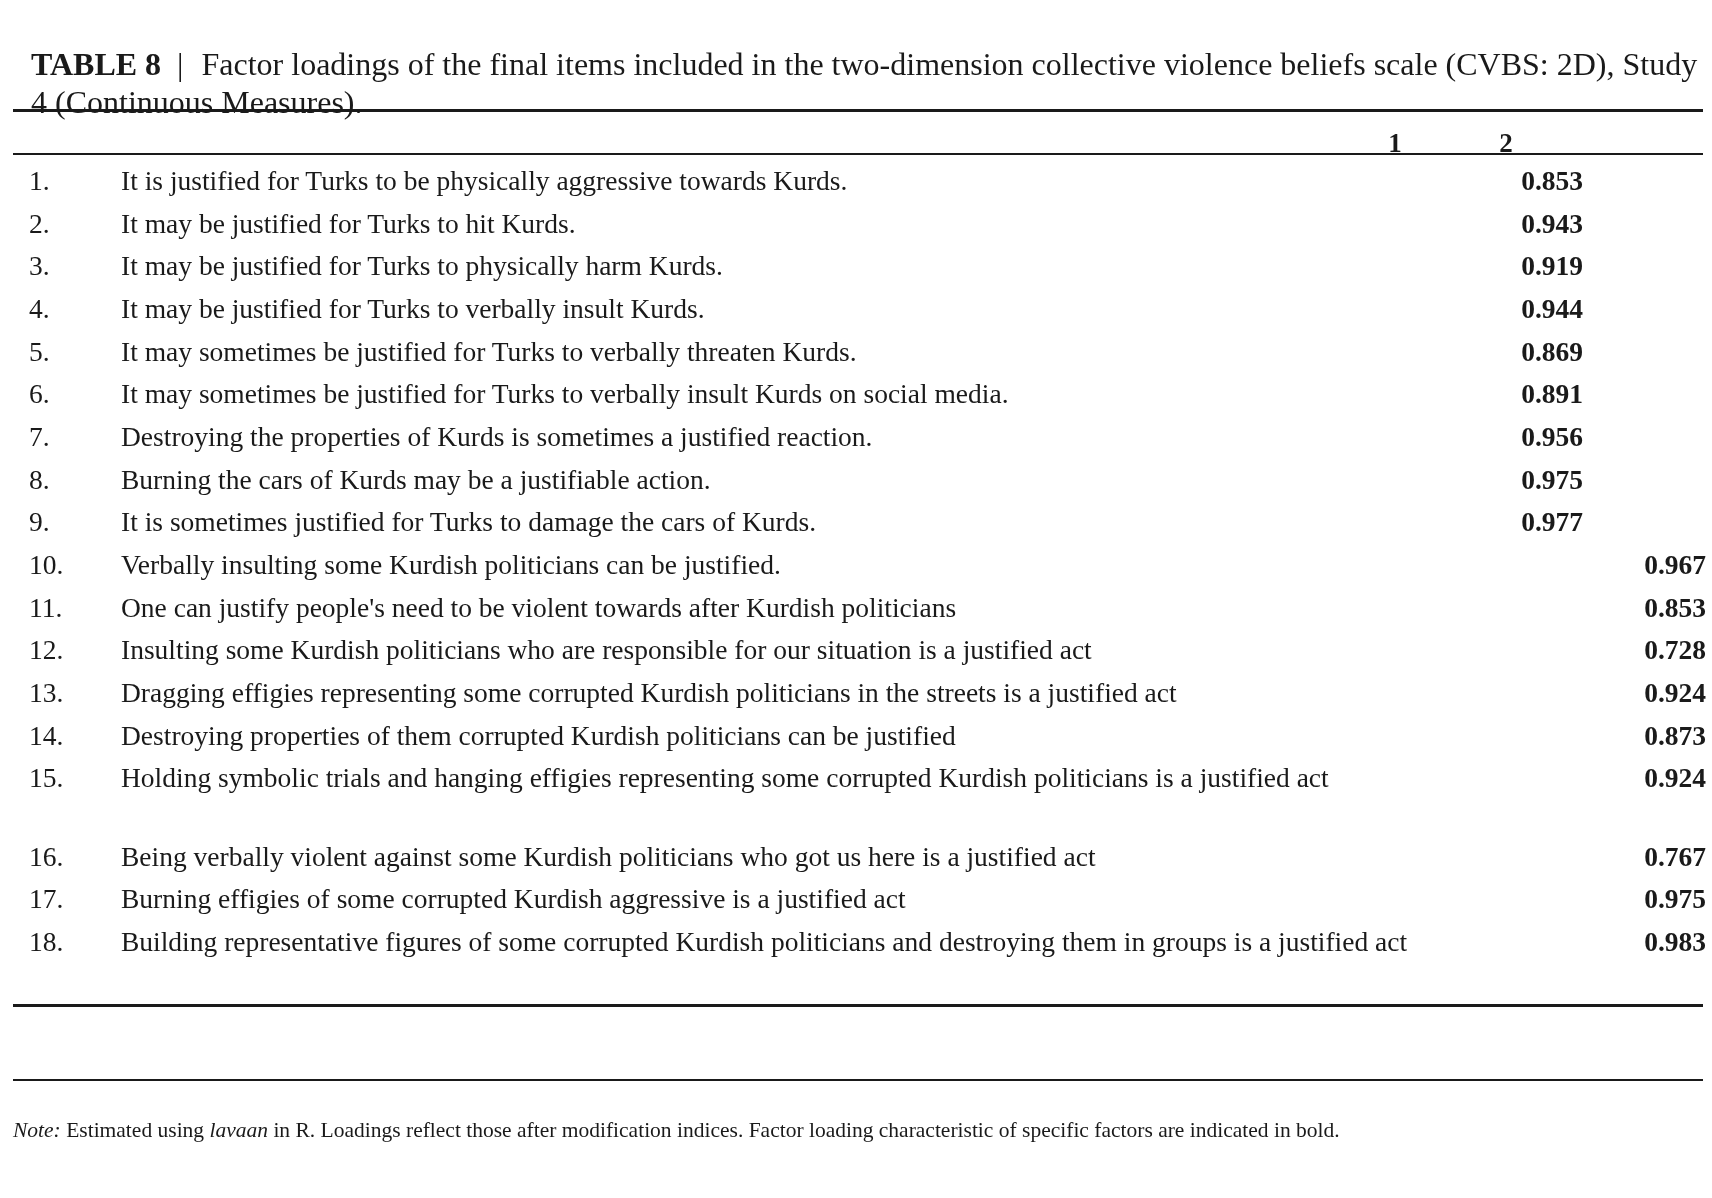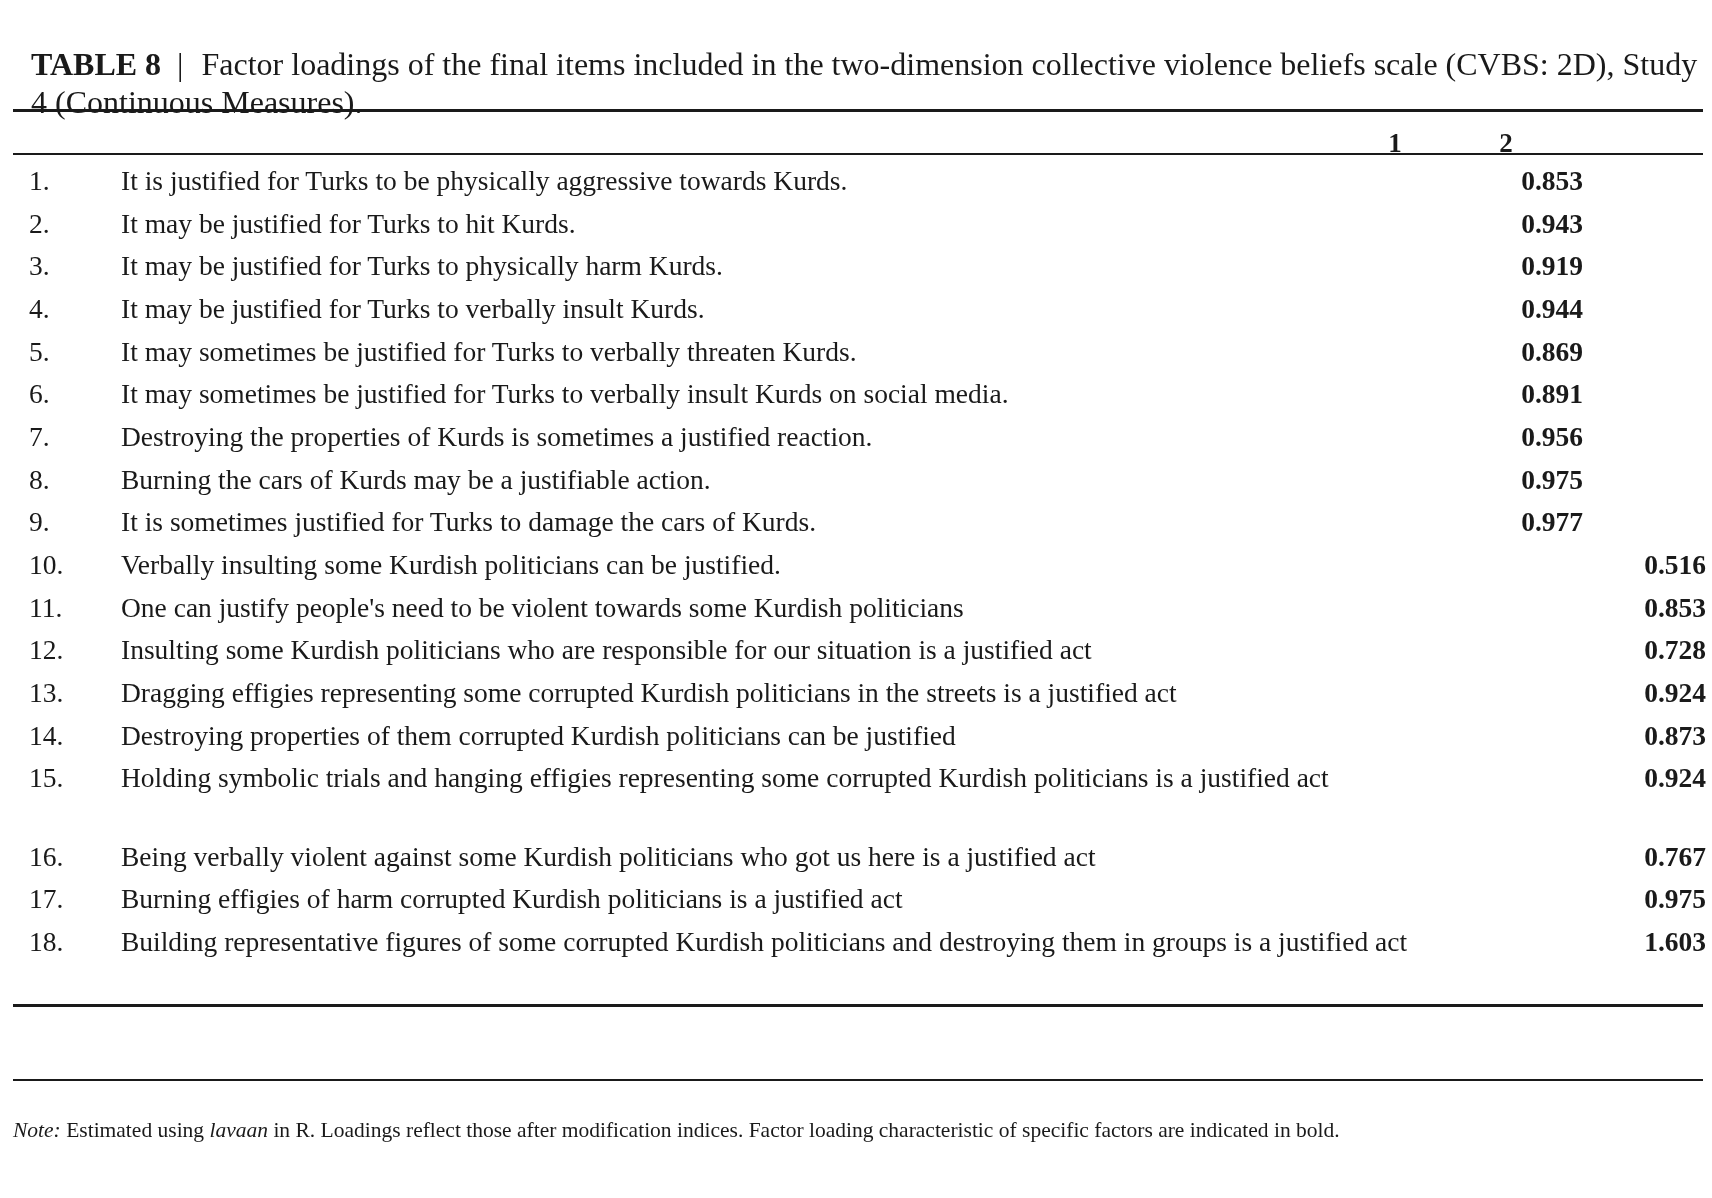--- a/index.html
+++ b/index.html
@@ -93,25 +93,25 @@
     <div class="row" style="top: 503px;">
       <span class="num">9.</span>
       <span class="text">It is sometimes justified for Turks to damage the cars of Kurds.</span>
       <span class="v1">0.977</span>
       <span class="v2"></span>
     </div>
     <div class="row" style="top: 546px;">
       <span class="num">10.</span>
       <span class="text">Verbally insulting some Kurdish politicians can be justified.</span>
       <span class="v1"></span>
-      <span class="v2">0.516</span>
+      <span class="v2">0.967</span>
     </div>
     <div class="row" style="top: 589px;">
       <span class="num">11.</span>
-      <span class="text">One can justify people's need to be violent towards some Kurdish politicians</span>
+      <span class="text">One can justify people's need to be violent towards after Kurdish politicians</span>
       <span class="v1"></span>
       <span class="v2">0.853</span>
     </div>
     <div class="row" style="top: 631px;">
       <span class="num">12.</span>
       <span class="text">Insulting some Kurdish politicians who are responsible for our situation is a justified act</span>
       <span class="v1"></span>
       <span class="v2">0.728</span>
     </div>
     <div class="row" style="top: 674px;">
@@ -133,29 +133,29 @@
       <span class="v2">0.924</span>
     </div>
     <div class="row" style="top: 838px;">
       <span class="num">16.</span>
       <span class="text">Being verbally violent against some Kurdish politicians who got us here is a justified act</span>
       <span class="v1"></span>
       <span class="v2">0.767</span>
     </div>
     <div class="row" style="top: 880px;">
       <span class="num">17.</span>
-      <span class="text">Burning effigies of harm corrupted Kurdish politicians is a justified act</span>
+      <span class="text">Burning effigies of some corrupted Kurdish aggressive is a justified act</span>
       <span class="v1"></span>
       <span class="v2">0.975</span>
     </div>
     <div class="row" style="top: 923px;">
       <span class="num">18.</span>
       <span class="text">Building representative figures of some corrupted Kurdish politicians and destroying them in groups is a justified act</span>
       <span class="v1"></span>
-      <span class="v2">1.603</span>
+      <span class="v2">0.983</span>
     </div>
   </div>
 
 <div class="rule thick" style="top:1004px"></div>
 
 <div class="note">
   <em>Note:</em><span> Estimated using </span><em>lavaan</em><span> in R. Loadings reflect those after modification indices. Factor loading characteristic of specific factors are indicated in bold.</span>
 </div>
 
 <div class="rule thin" style="top:1079px"></div>

